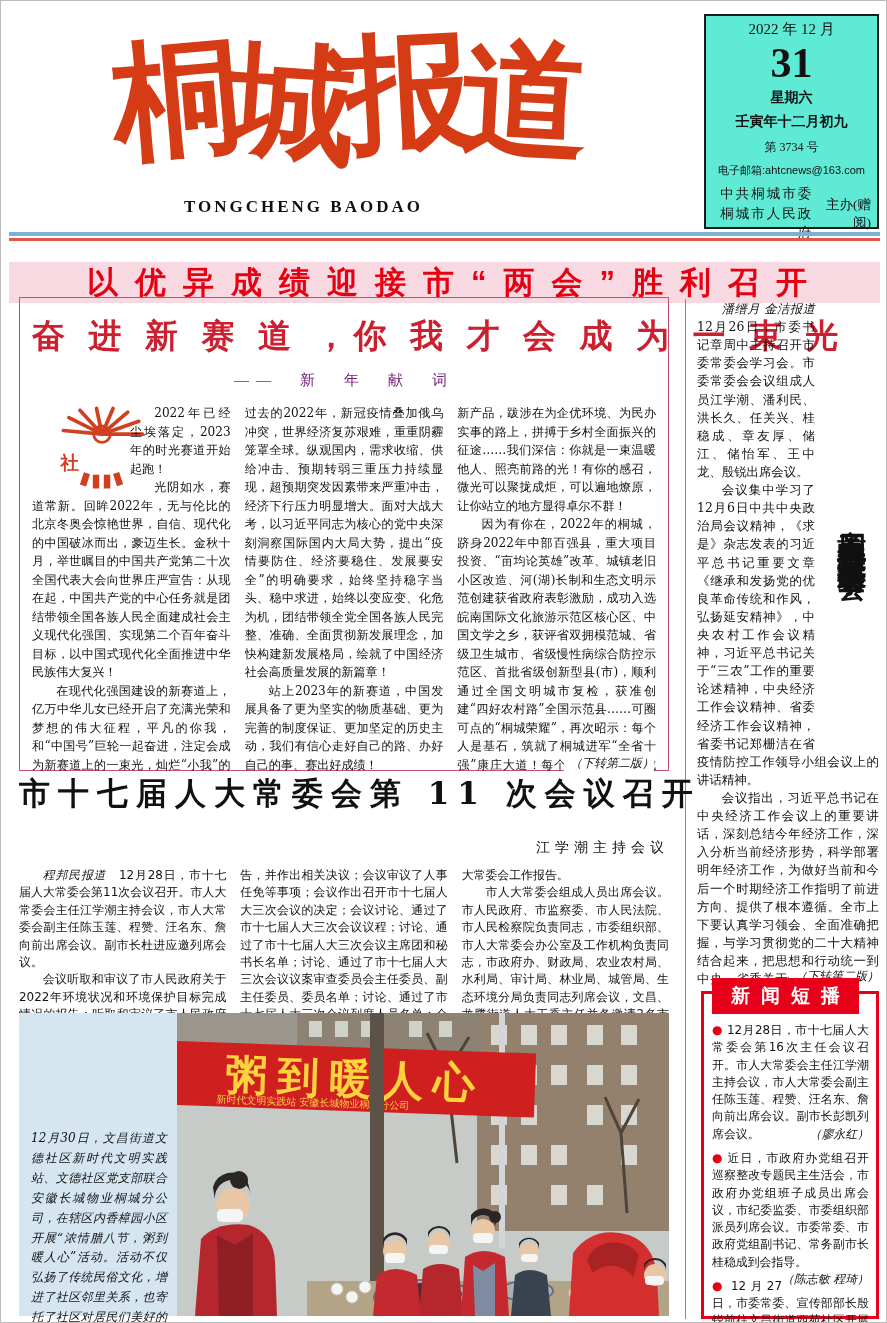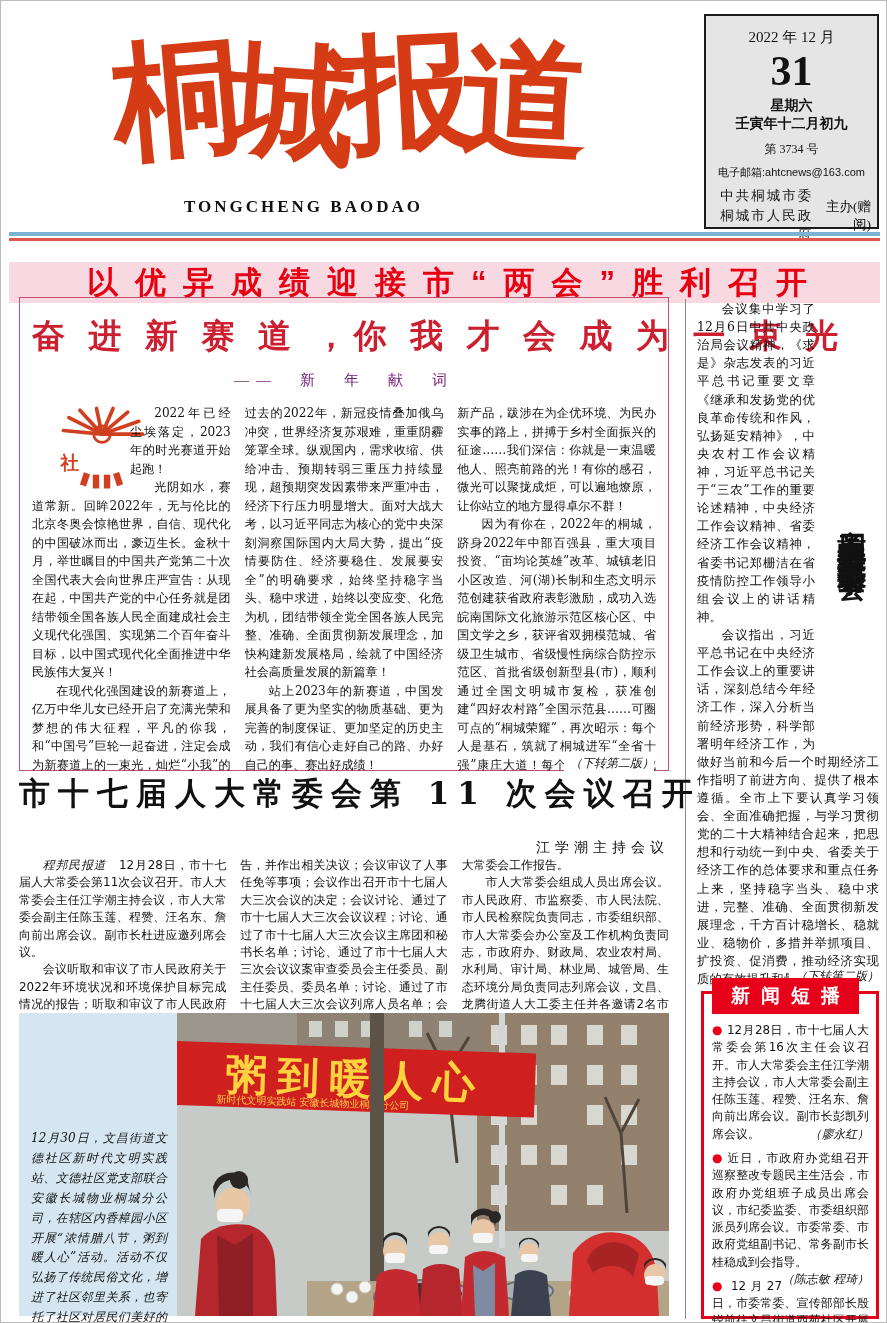--- a/index.html
+++ b/index.html
@@ -16,25 +16,25 @@
   .mc1 { transform:rotate(-5deg) translateY(4px); }
   .mc2 { transform:rotate(4deg)  translateY(10px); }
   .mc3 { transform:rotate(-3deg) translateY(-2px); }
   .mc4 { transform:rotate(3deg)  translateY(6px); }
   .latin-title { position:absolute; left:183px; top:196px; font-size:17px; font-weight:bold;
                  letter-spacing:3px; font-family:"Liberation Serif", serif; }
   .website { position:absolute; left:383px; top:197px; font-size:15px;
              font-family:"Liberation Sans", sans-serif; }
 
   .date-box { position:absolute; left:703px; top:13px; width:175px; height:215px;
-              border:2px solid #1b1b1b; text-align:center; background:#e5e5e5; padding-top:12px; }
+              border:2px solid #1b1b1b; text-align:center; background:#5eead4; padding-top:4px; }
   .db-ym     { font-size:15px; }
   .db-day    { font-size:42px; font-weight:bold; line-height:1.15; }
   .db-week   { font-size:14px; font-weight:bold; margin-top:2px; }
-  .db-lunar  { font-size:14px; font-weight:bold; }
+  .db-lunar  { font-size:14px; font-weight:bold; margin-top:6px; }
   .db-issue  { font-size:12px; margin-top:8px; }
   .db-email  { font-size:11px; margin-top:7px; font-family:"Liberation Sans", sans-serif; }
   .db-org    { display:flex; align-items:center; justify-content:space-between;
                padding:6px 6px 0 8px; text-align:right; }
   .db-org-lines { font-size:13.5px; line-height:1.45; letter-spacing:2px; }
   .db-org-note  { font-size:13.5px; }
 
   .rule-blue { position:absolute; left:8px; top:231px; width:871px; height:4px; background:#7ab3d4; }
   .rule-red  { position:absolute; left:8px; top:237px; width:871px; height:3px; background:#e2574b; }
 
@@ -60,21 +60,21 @@
                font-size:12px; font-style:italic; }
 
   
   .v-divider { position:absolute; left:684px; top:298px; width:1px; height:1020px; background:#8a8a8a; }
 
   
   .npc { position:absolute; left:18px; top:772px; width:650px; }
   .npc-headline { font-size:31px; font-weight:bold; text-align:center; letter-spacing:8px;
                   font-family:"DejaVu Serif", serif; white-space:nowrap; }
   .npc-sub { font-size:14px; text-align:right; letter-spacing:5px; margin-top:24px; }
-  .npc-cols { display:flex; gap:14px; height:156px; overflow:hidden; }
+  .npc-cols { display:flex; gap:14px; margin-top:10px; height:156px; overflow:hidden; }
   .npc-cols .col { font-size:11.9px; line-height:1.46; font-family:"DejaVu Sans", sans-serif; }
   .kai { font-style:italic; font-family:"DejaVu Serif", serif; }
 
   
   .caption-panel { position:absolute; left:18px; top:1012px; width:158px; height:303px;
                    background:#d5e6f1; padding:116px 10px 6px 12px; font-size:12px; line-height:1.66;
                    text-align:justify; font-family:"DejaVu Serif", serif; font-style:italic; }
   .photo-wrap { position:absolute; left:176px; top:1012px; width:492px; height:303px; overflow:hidden; }
 
   
@@ -307,20 +307,21 @@
       <path d="M410 248 a28 24 0 0 1 52 -6 l-6 22 a24 20 0 0 0 -40 -4 z" fill="#a82424"></path>
 
       <circle cx="478" cy="262" r="11" fill="#e8c7a6"></circle>
         <path d="M467 258 a11 11 0 0 1 22 0 l0 -7 a13 13 0 0 0 -22 0 z" fill="#2a2624"></path>
       <rect x="468" y="263" width="19" height="9" rx="4" fill="#f5f5f5"></rect>
     </svg>
   </div>
 
   <div class="right-article">
     <div class="v-headline">章周中主持召开市委常委会学习会</div>
+    <p class="cont"><span class="kai">潘缙月 金洁报道</span>　<span>12月26日，市委书记章周中主持召开市委常委会学习会。市委常委会会议组成人员江学潮、潘利民、洪长久、任关兴、桂稳成、章友厚、储江、储怡军、王中龙、殷锐出席会议。</span></p>
     <p>会议集中学习了12月6日中共中央政治局会议精神，《求是》杂志发表的习近平总书记重要文章《继承和发扬党的优良革命传统和作风，弘扬延安精神》，中央农村工作会议精神，习近平总书记关于“三农”工作的重要论述精神，中央经济工作会议精神、省委经济工作会议精神，省委书记郑栅洁在省疫情防控工作领导小组会议上的讲话精神。</p>
     <p>会议指出，习近平总书记在中央经济工作会议上的重要讲话，深刻总结今年经济工作，深入分析当前经济形势，科学部署明年经济工作，为做好当前和今后一个时期经济工作指明了前进方向、提供了根本遵循。全市上下要认真学习领会、全面准确把握，与学习贯彻党的二十大精神结合起来，把思想和行动统一到中央、省委关于经济工作的总体要求和重点任务上来，坚持稳字当头、稳中求进，完整、准确、全面贯彻新发展理念，千方百计稳增长、稳就业、稳物价，多措并举抓项目、扩投资、促消费，推动经济实现质的有效提升和量的合理增长。</p>
     <span class="ra-note">（下转第二版）</span>
   </div>
 
   <div class="briefs">
     <div class="briefs-tab">新闻短播</div>
     <p class="brief">
       <span class="bullet">●</span><span>12月28日，市十七届人大常委会第16次主任会议召开。市人大常委会主任江学潮主持会议，市人大常委会副主任陈玉莲、程赞、汪名东、詹向前出席会议。副市长彭凯列席会议。</span><span class="byline">（廖永红）</span>
     </p>

